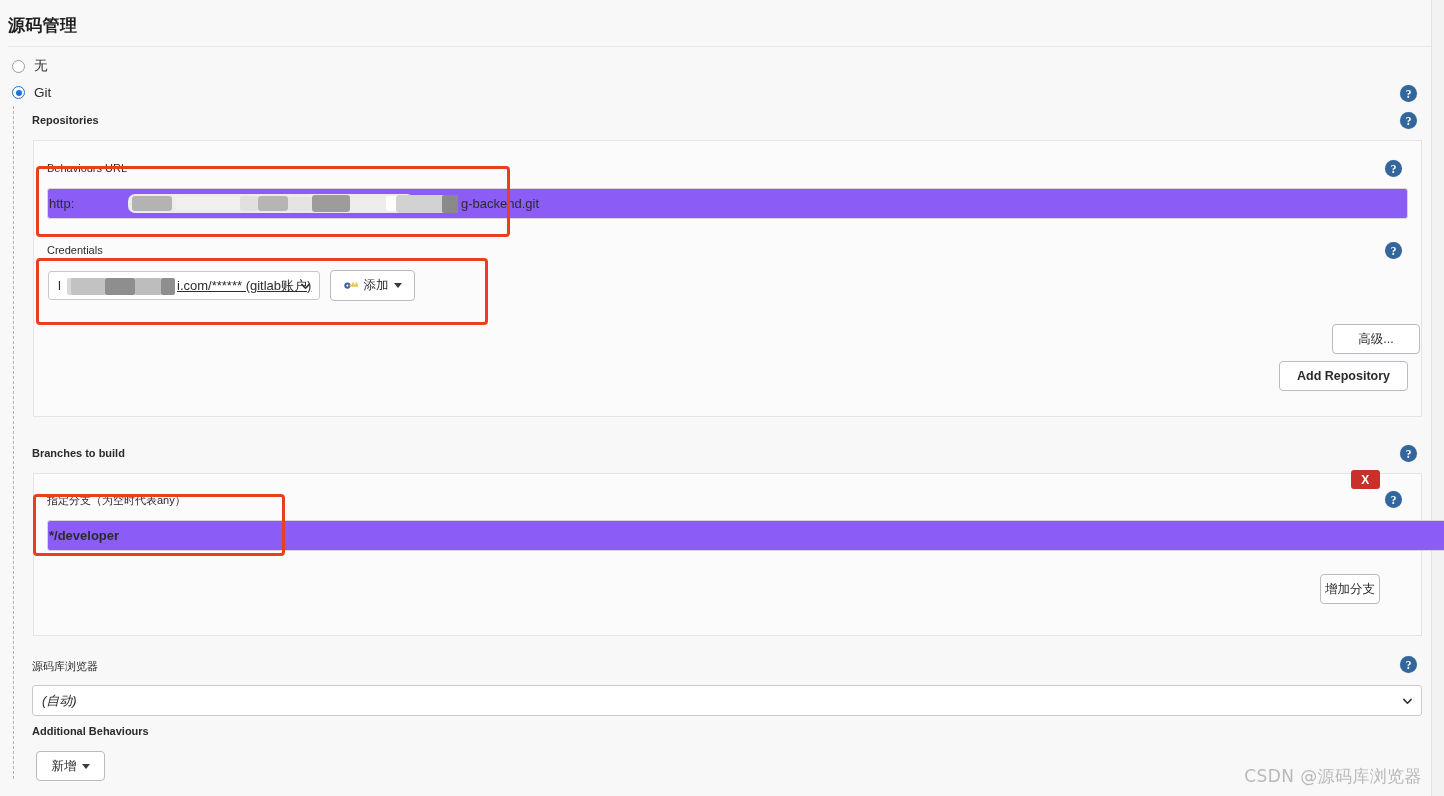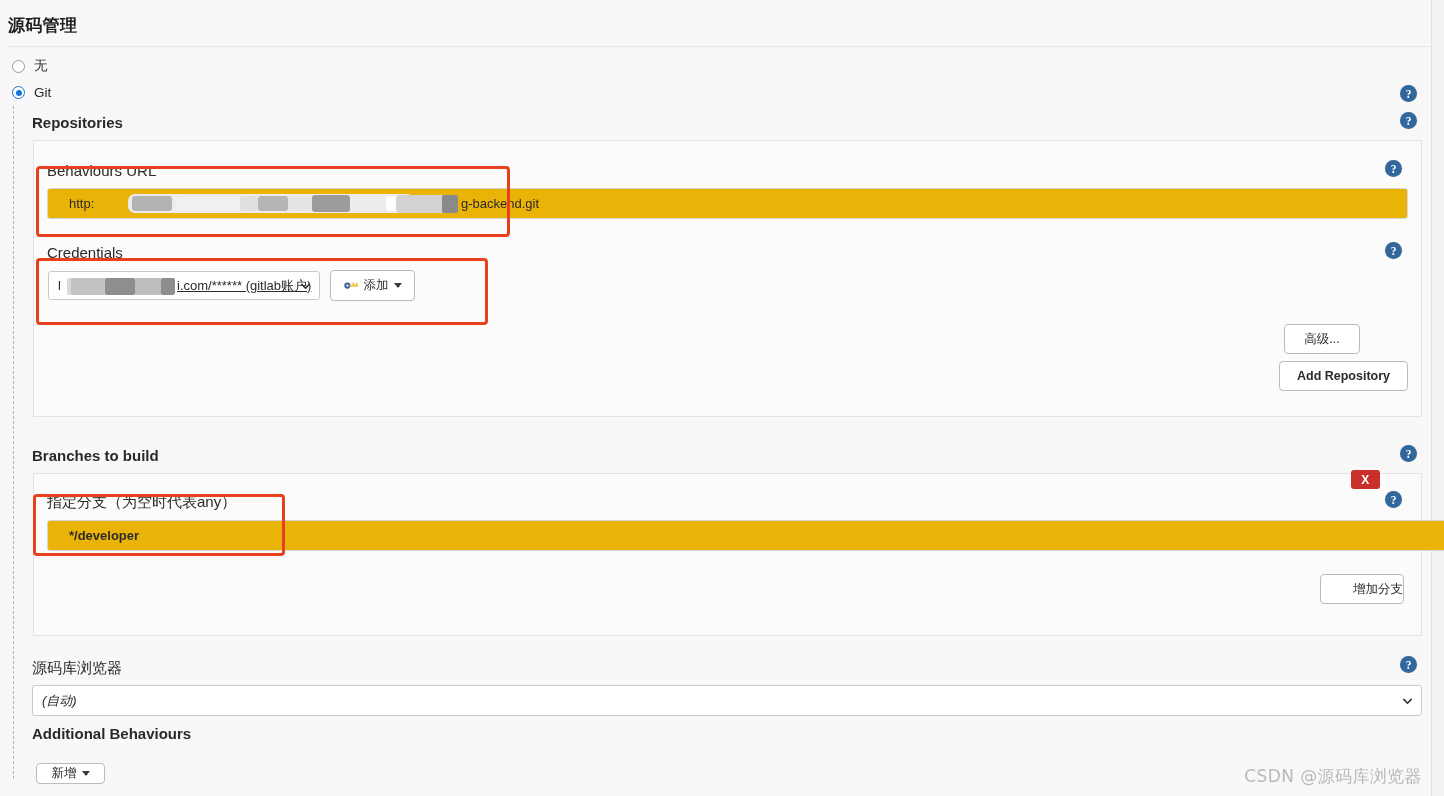--- a/index.html
+++ b/index.html
@@ -49,36 +49,36 @@
 
   
   .dashed-guide {
     position: absolute; left: 13px; top: 106px; width: 0;
     height: 673px;
     border-left: 1px dashed #b4b4b4;
   }
 
   
   .field-label {
-    position: absolute; font-size: 15px; color: #2a2a2a;
+    position: absolute; font-size: 11px; color: #2a2a2a;
   }
   .field-label.bold { font-weight: bold; }
 
   
   .panel {
     position: absolute; border: 1px solid #e4e4e4; background: #fbfbfb;
   }
 
   
   .tinput {
-    position: absolute; background: #eab308;
+    position: absolute; background: #8b5cf6;
     border: 1px solid #d7d7d7; border-radius: 3px;
     font-size: 13px; color: #2b2b2b;
     display: flex; align-items: center;
-    padding: 0 21px;
+    padding: 0 1px;
     box-shadow: inset 0 1px 1px rgba(0,0,0,.02);
   }
 
   
   .tselect {
     position: absolute; background: #fff;
     border: 1px solid #c9c9c9; border-radius: 3px;
     font-size: 13px; color: #2b2b2b;
     display: flex; align-items: center;
     padding: 0 9px;
@@ -218,56 +218,56 @@
       <circle cx="3.4" cy="5.6" r="3.1" fill="#3b5e9e"></circle>
       <circle cx="3.4" cy="5.6" r="1.1" fill="#ffffff"></circle>
       <rect x="5.6" y="4.6" width="8.4" height="2.1" fill="#e8c24a"></rect>
       <rect x="8.2" y="2.6" width="1.9" height="2.2" fill="#e8c24a"></rect>
       <rect x="11.6" y="2.6" width="1.9" height="2.2" fill="#e8c24a"></rect>
     </svg>
     <span>添加</span>
     <span class="caret"></span>
   </div>
 
-  <div class="btn" style="left:1284px; top:324px; width:76px; height:30px;">
+  <div class="btn" style="left:1332px; top:324px; width:88px; height:30px;">
     <span>高级...</span>
   </div>
   <div class="btn" style="left:1279px; top:361px; width:129px; height:30px; font-weight:bold;justify-content:center;">
     <span>Add Repository</span>
   </div>
 
   <div class="field-label bold" style="left:32px; top:447px;">Branches to build</div>
   <div class="help" style="left:1400px; top:445px;">?</div>
 
   <div class="panel" style="left:33px; top:473px; width:1389px; height:163px;"></div>
 
   <div class="xbadge" style="left:1351px; top:470px; width:29px; height:19px;">X</div>
   <div class="help" style="left:1385px; top:491px;">?</div>
 
   <div class="field-label" style="left:47px; top:493px;">指定分支（为空时代表any）</div>
   <div class="tinput" style="left:47px; top:520px; width:1418px; height:31px;font-weight:bold;">
     <span>*/developer</span>
   </div>
 
-  <div class="btn" style="left:1320px; top:574px; width:84px; height:30px;justify-content:flex-end;">
+  <div class="btn" style="left:1320px; top:574px; width:60px; height:30px;">
     <span>增加分支</span>
   </div>
 
   <div class="field-label" style="left:32px; top:659px;">源码库浏览器</div>
   <div class="help" style="left:1400px; top:656px;">?</div>
 
   <div class="tselect" style="left:32px; top:685px; width:1390px; height:31px;font-style:italic;">
     <span>(自动)</span>
     <svg class="chev" viewBox="0 0 12 12">
       <path d="M2 4.2 L6 8.4 L10 4.2" fill="none" stroke="#333" stroke-width="1.7" stroke-linecap="round" stroke-linejoin="round"></path>
     </svg>
   </div>
 
   <div class="field-label bold" style="left:32px; top:725px;">Additional Behaviours</div>
-  <div class="btn" style="left:36px; top:751px; width:69px; height:21px;margin-top:12px;">
+  <div class="btn" style="left:36px; top:751px; width:69px; height:30px;">
     <span>新增</span>
     <span class="caret"></span>
   </div>
 
   <div class="annot" style="left:36px;  top:166px; width:474px; height:71px;"></div>
   <div class="annot" style="left:36px;  top:258px; width:452px; height:67px;"></div>
   <div class="annot" style="left:33px;  top:494px; width:252px; height:62px;"></div>
 
   <div class="watermark">CSDN @源码库浏览器</div>
 

